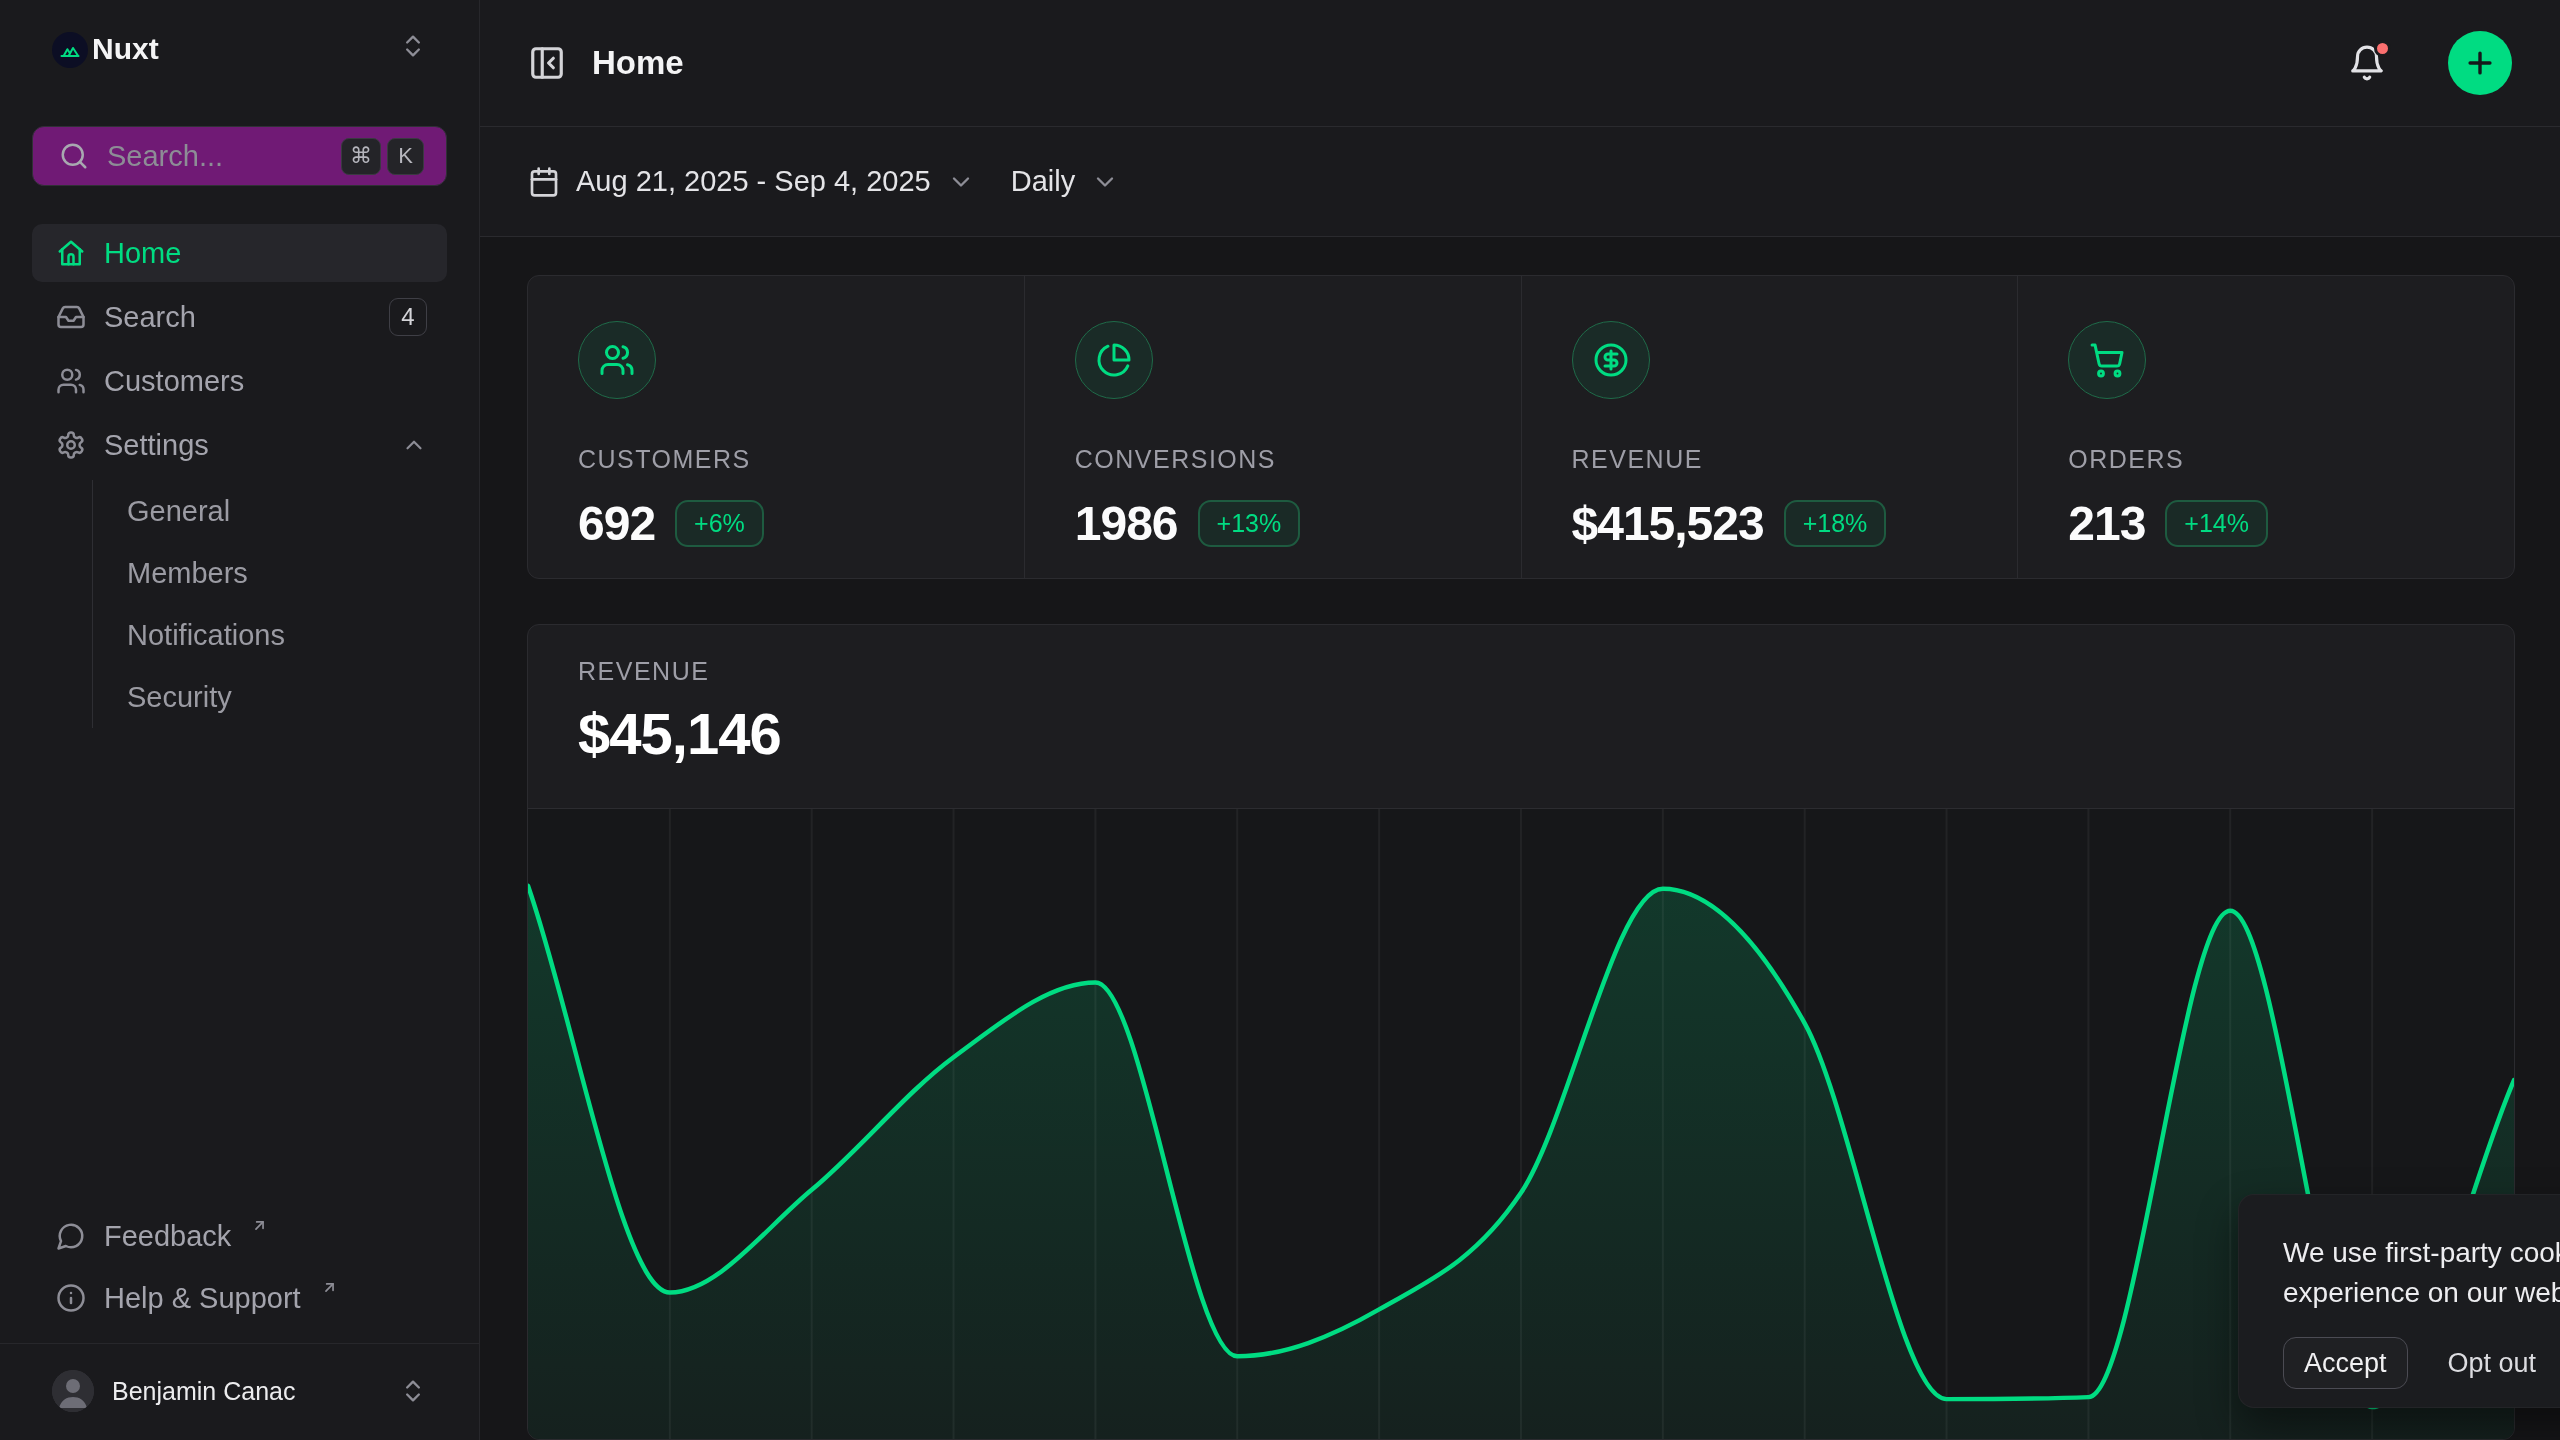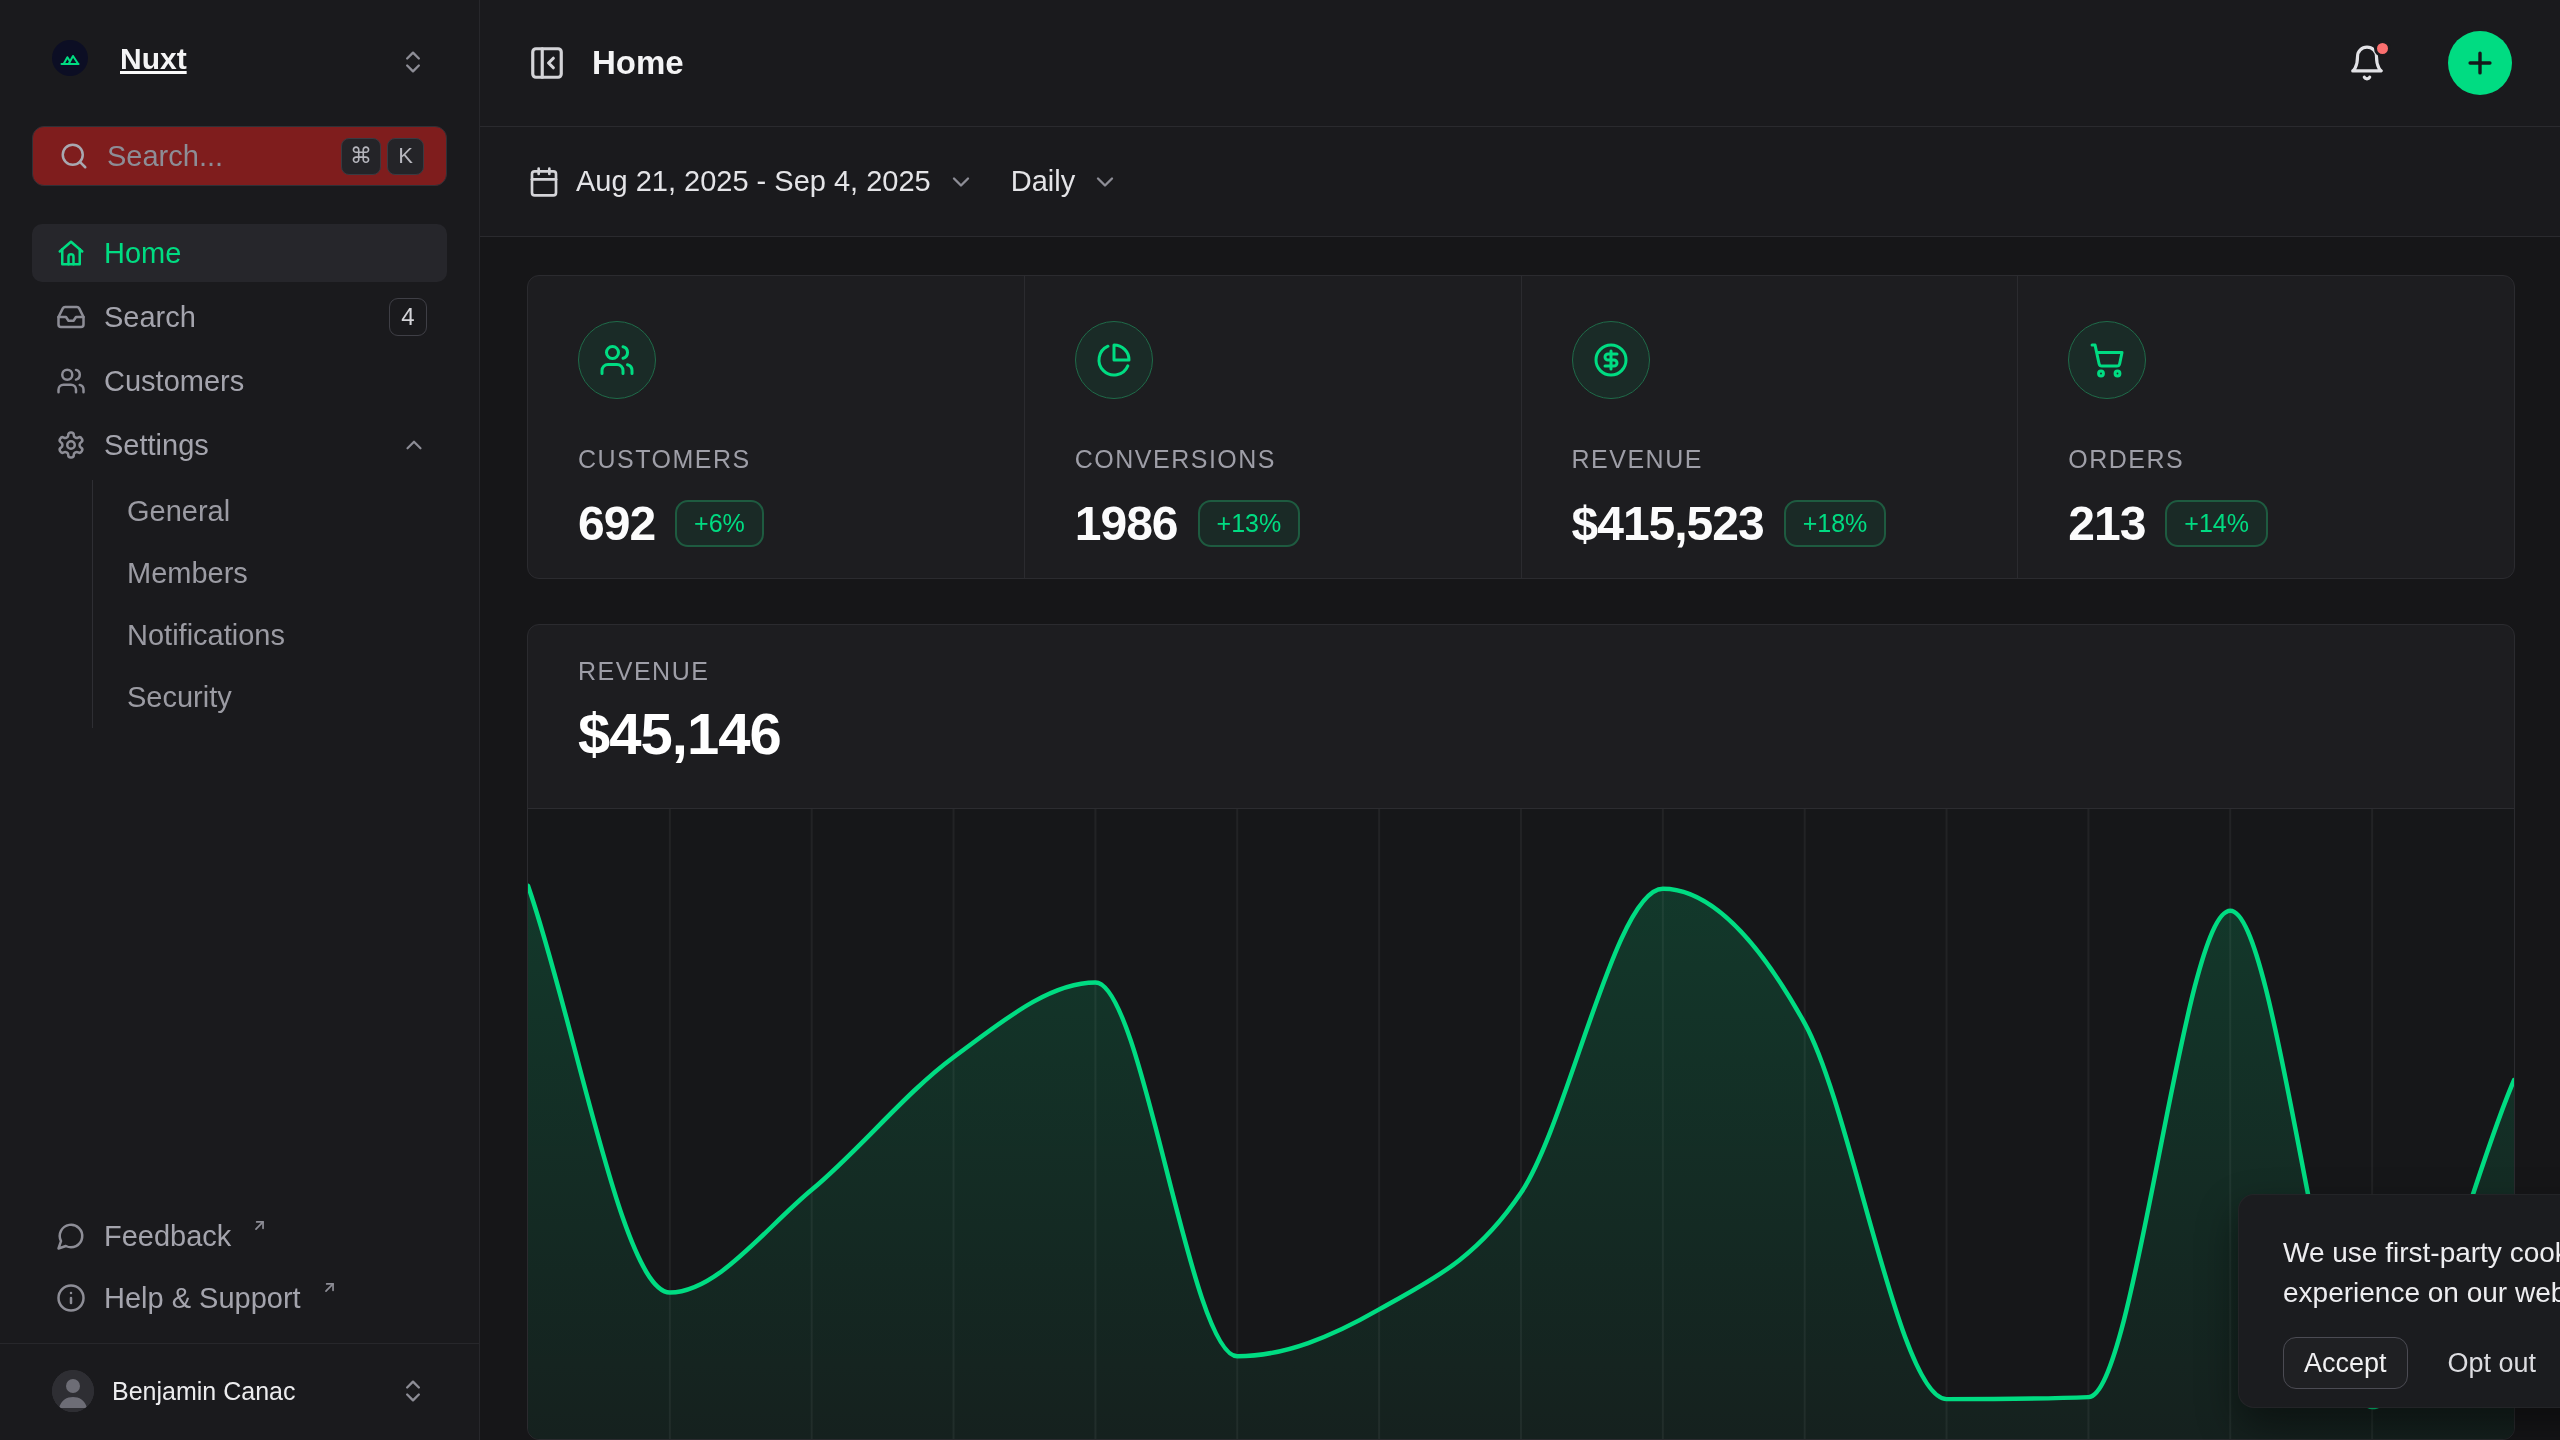--- a/index.html
+++ b/index.html
@@ -10,27 +10,27 @@
     display:flex;
   }
   svg { display:block; }
 
   
   .sidebar {
     width:480px; min-width:480px; height:100%;
     background:#1a1a1d; border-right:1px solid #27272b;
     display:flex; flex-direction:column; padding:22px 32px 0;
   }
-  .logo-row { display:flex; align-items:flex-end; gap:32px; padding:10px 20px; height:64px; border-radius:10px; cursor:pointer;text-decoration:underline; }
+  .logo-row { display:flex; align-items:flex-start; gap:4px; padding:10px 20px; height:64px; border-radius:10px; cursor:pointer; }
   .logo-avatar { width:36px; height:36px; border-radius:50%; background:#0c0e24; display:flex; align-items:center; justify-content:center; }
   .workspace-name { font-size:30px; font-weight:600; color:#f4f4f5; flex:1; }
   .updown { color:#8d8d96; }
 
   .search-btn {
-    margin-top:40px; height:60px; border:1px solid #303036; background:#7f1d1d;
+    margin-top:40px; height:60px; border:1px solid #303036; background:#701a75;
     border-radius:12px; display:flex; align-items:center; gap:18px; padding:0 22px 0 26px; cursor:pointer;
   }
   .search-btn .ph { color:#8d8d96; font-size:29px; flex:1; }
   .kbd {
     min-width:37px; height:37px; padding:0 8px; border:1px solid #3a3a41; background:#242428;
     border-radius:8px; color:#b6b6bd; font-size:22px; display:flex; align-items:center; justify-content:center;
   }
   .kbds { display:flex; gap:6px; }
 
   .nav { margin-top:38px; display:flex; flex-direction:column; gap:6px; }

